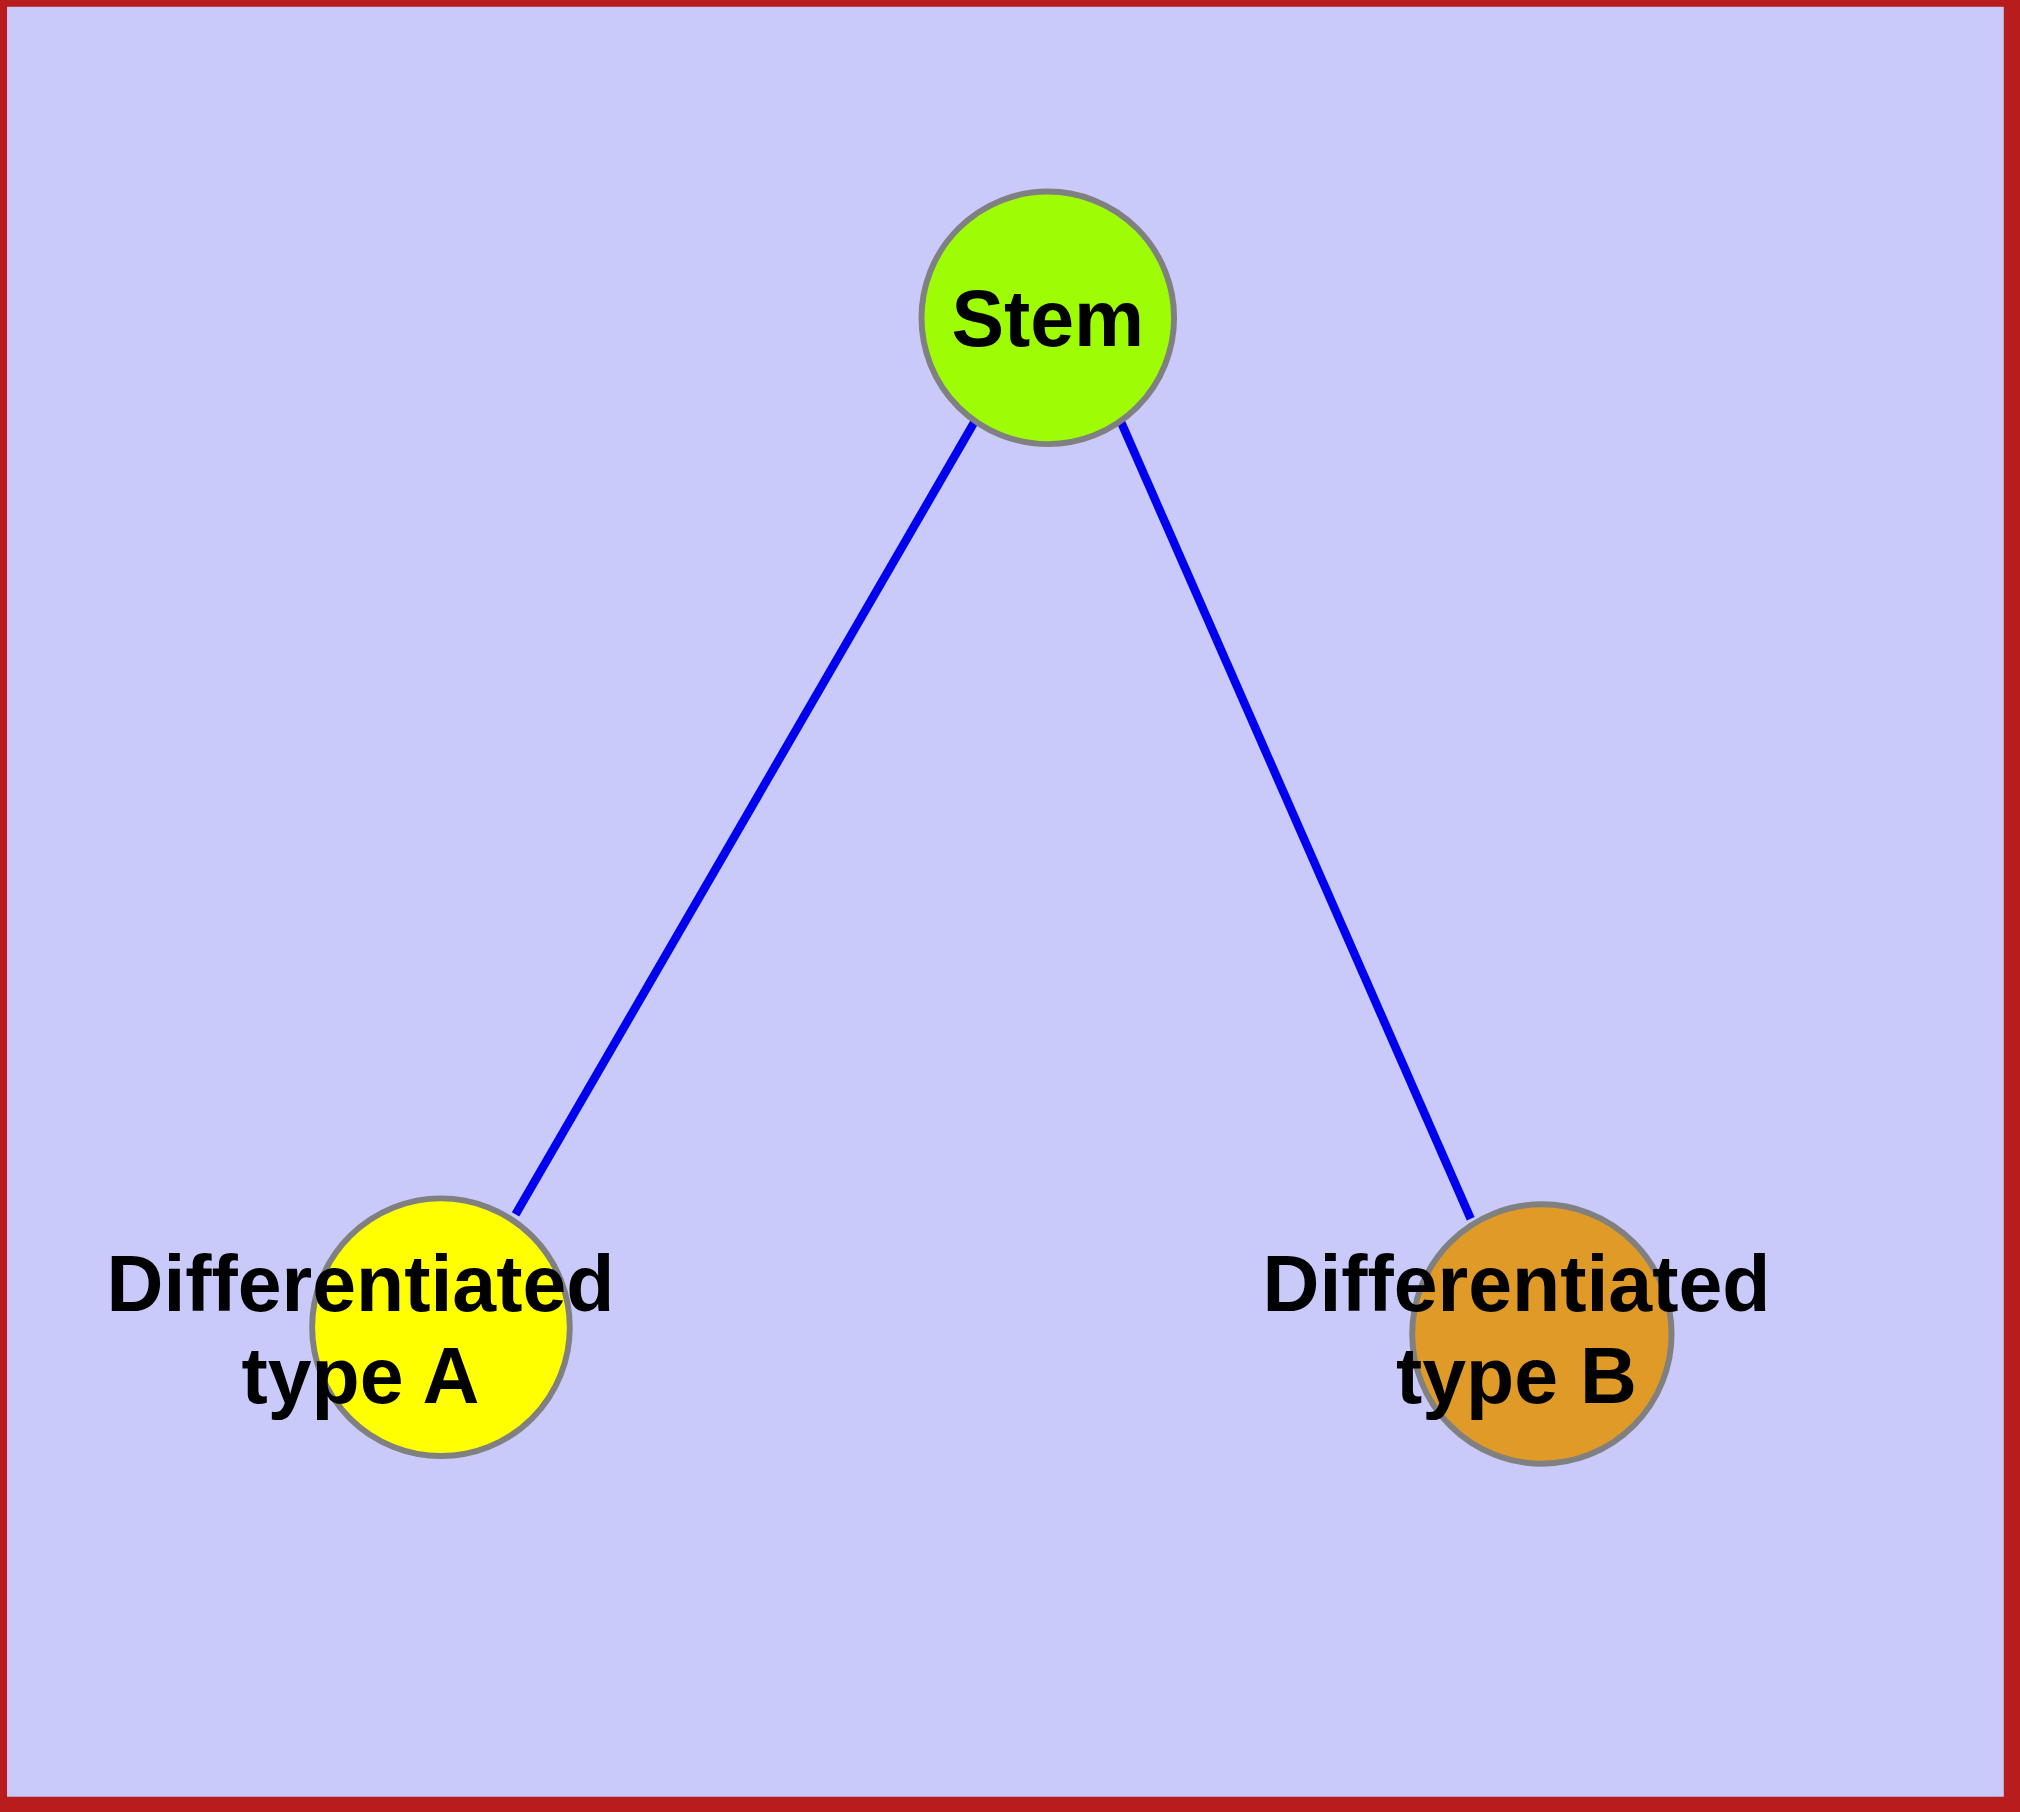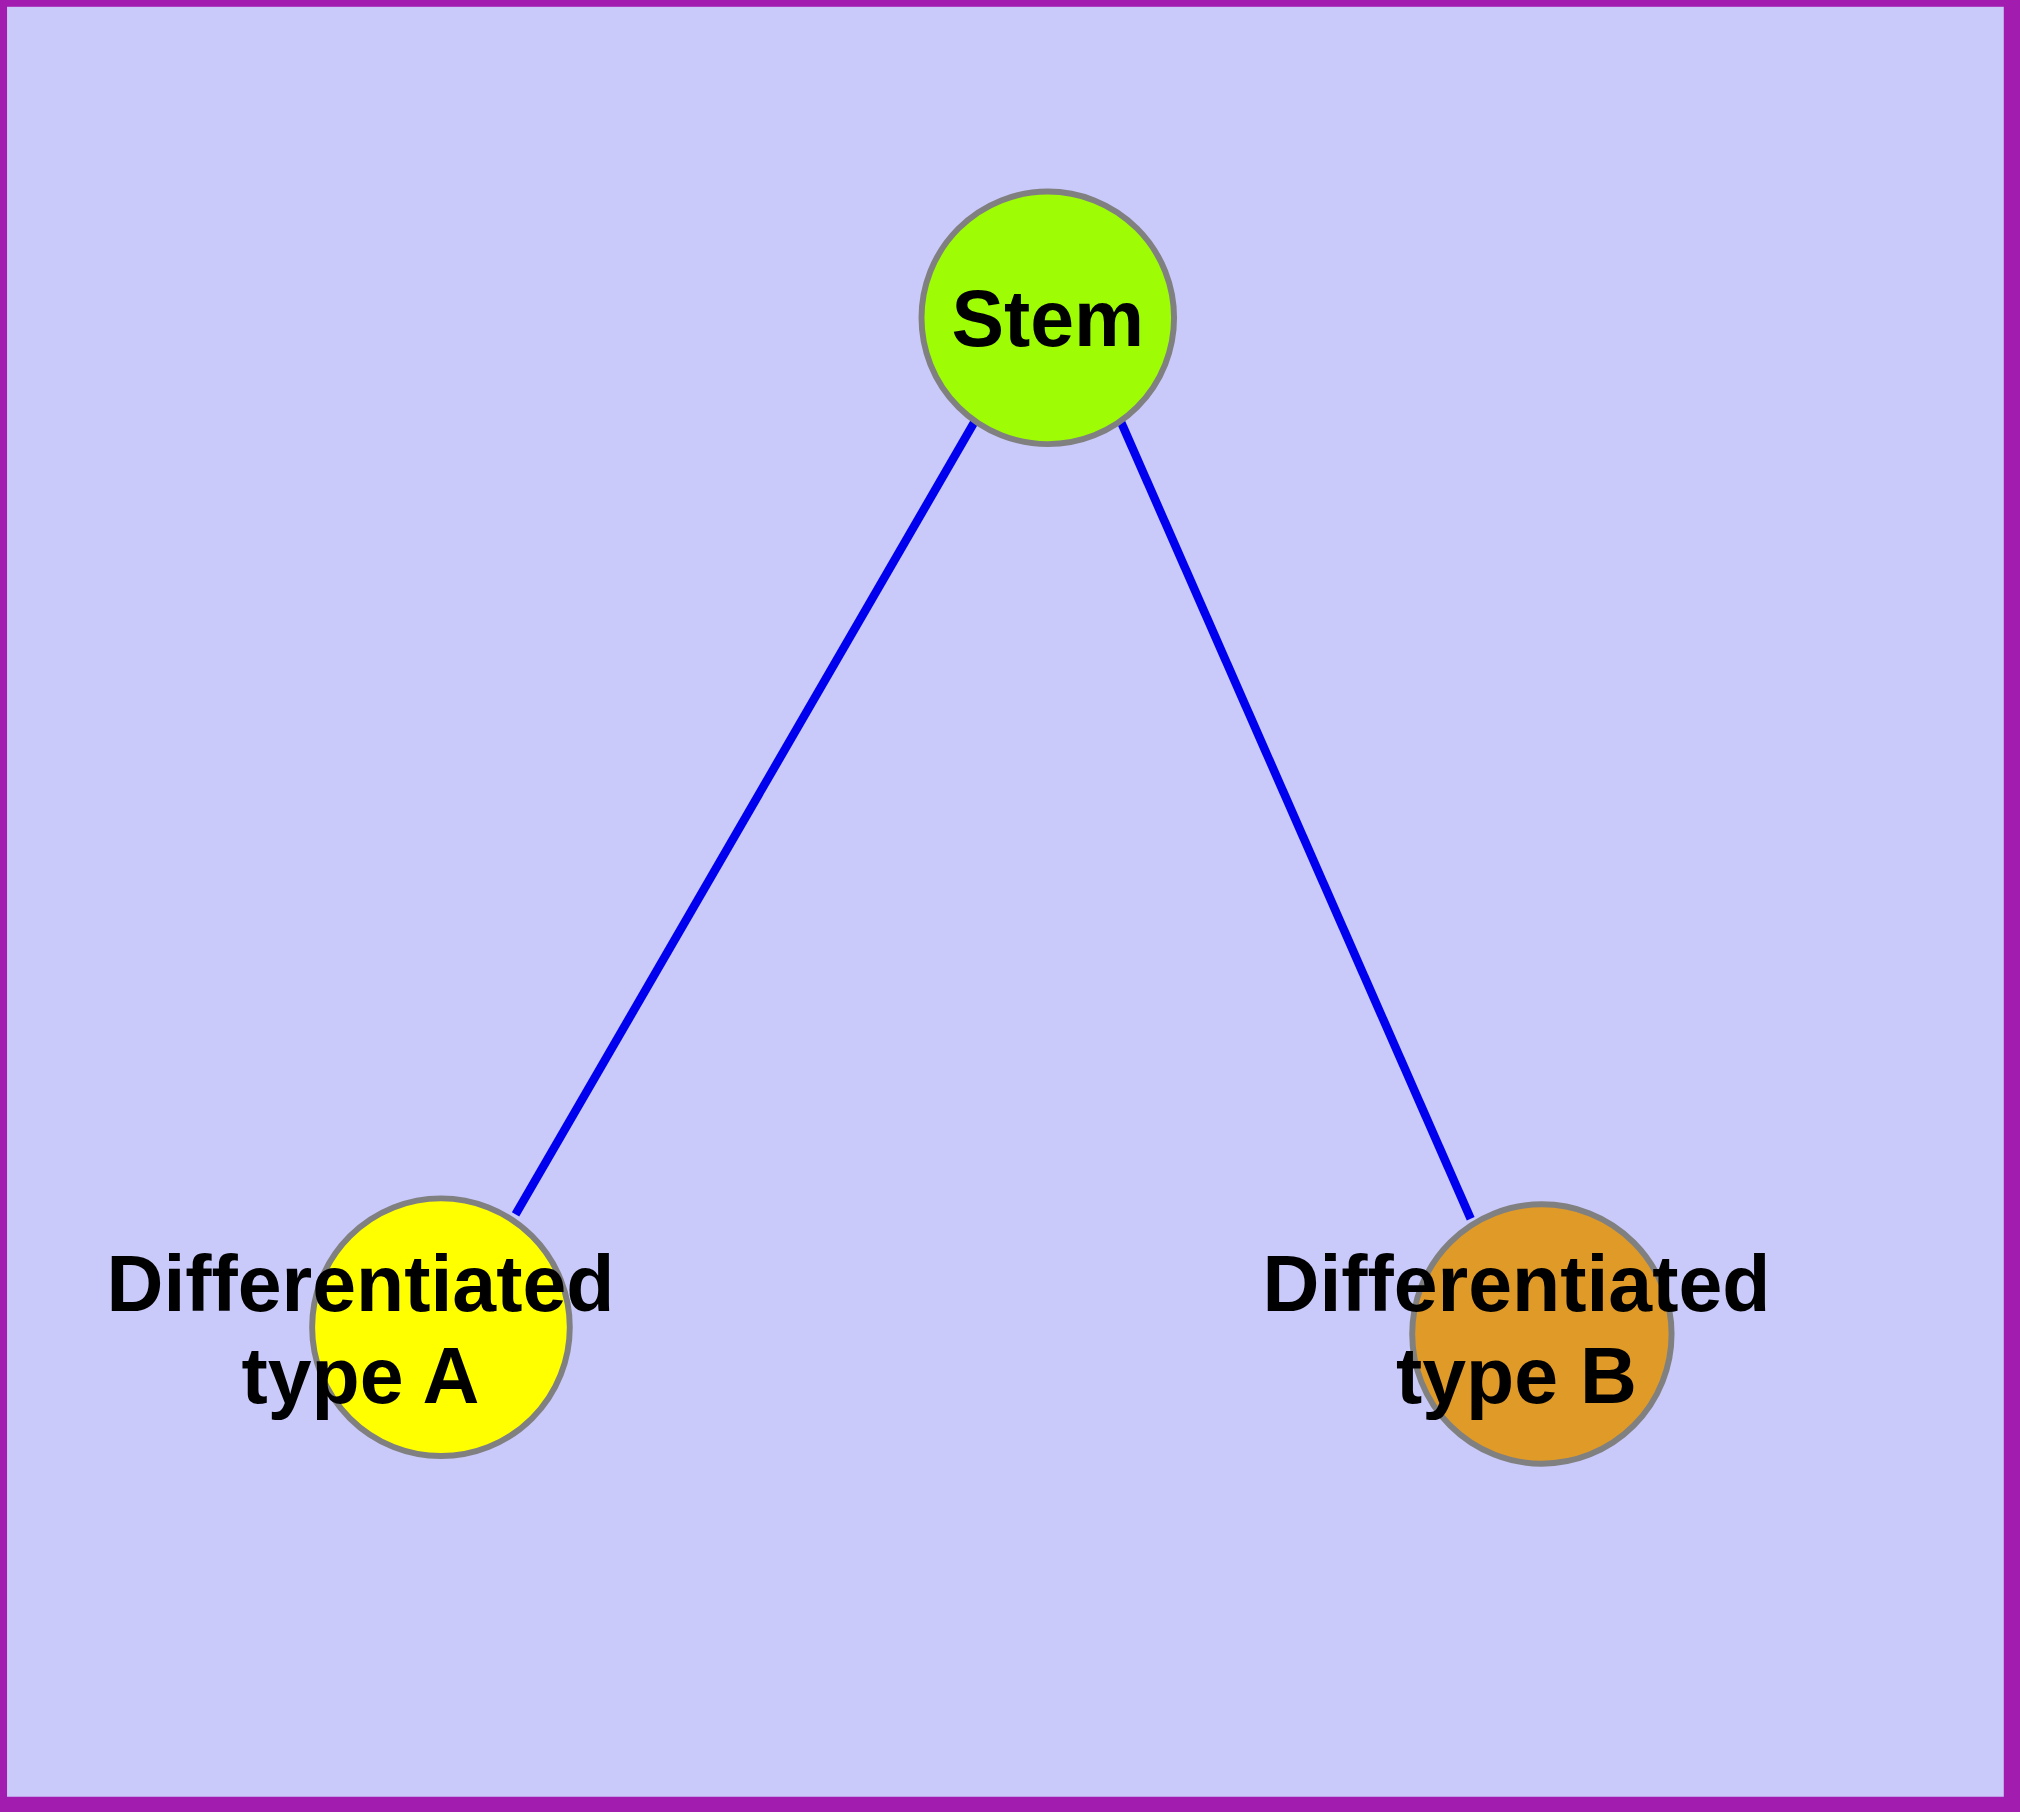--- a/index.html
+++ b/index.html
@@ -31,21 +31,21 @@
     font-family: "Liberation Sans", sans-serif;
     font-weight: bold;
     fill: #000000;
     text-anchor: middle;
     dominant-baseline: alphabetic;
   }
 </style>
 </head>
 <body style="width: 2021px; height: 1812px;">
 
-<div id="graph-canvas" style="width: 2021px; height: 1812px; background: #a21caf;">
+<div id="graph-canvas" style="width: 2021px; height: 1812px; background: #b91c1c;">
   <svg id="graph-svg" viewBox="0 0 2384 2138" xmlns="http://www.w3.org/2000/svg" style="width: 2021px; height: 1812px;">
 
     <rect id="plot-bg" x="8" y="8" width="2356" height="2112" fill="#c9c9fa"></rect>
 
     <g id="edges-group">
         <line x1="1150" y1="497" x2="608" y2="1433" stroke="#0000ee" stroke-width="10" stroke-linecap="butt"></line>
         <line x1="1322" y1="497" x2="1735" y2="1438" stroke="#0000ee" stroke-width="10" stroke-linecap="butt"></line>
       </g>
     <g id="nodes-group">
         <circle cx="1236" cy="375" r="149" fill="#9efc05" stroke="#808080" stroke-width="7"></circle>

